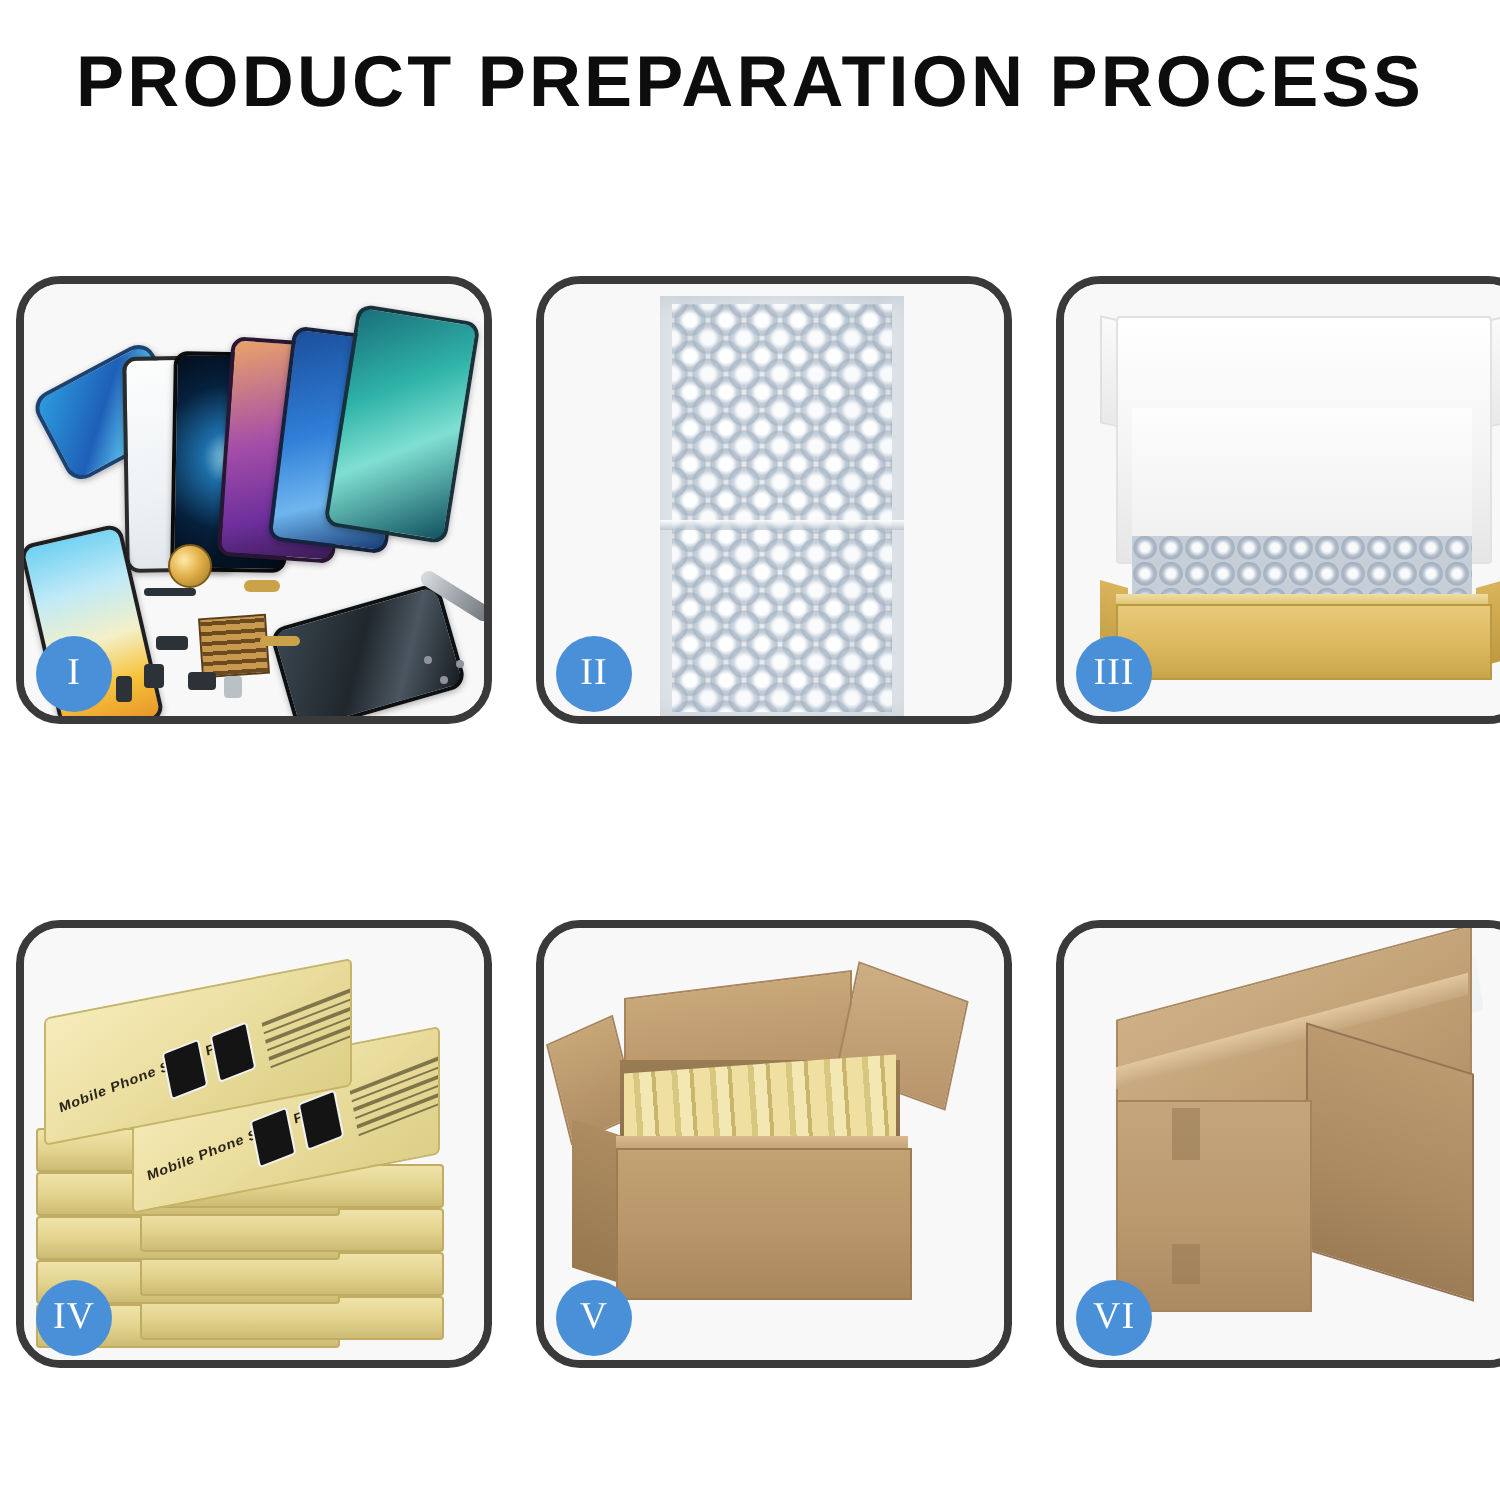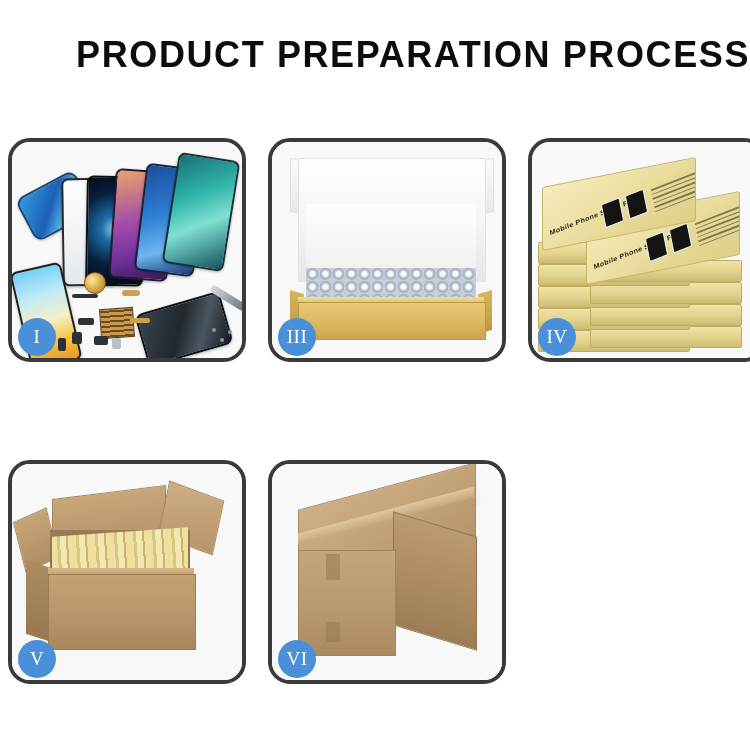--- a/index.html
+++ b/index.html
@@ -12,22 +12,22 @@
     width: 750px;
     height: 750px;
     overflow: hidden;
     font-family: "Liberation Sans", sans-serif;
     color: #111111;
     position: relative;
   }
 
   
   .header {
-    text-align: right;
-    padding-top: 36px;
+    text-align: center;
+    padding-top: 22px;
   }
   .page-title {
     font-size: 36px;
     font-weight: bold;
     letter-spacing: 1.6px;
     color: #0d0d0d;
     line-height: 1.05;
     white-space: nowrap;
   }
   .page-subtitle {
@@ -479,20 +479,32 @@
         <div class="prt" style="left:46px;  top:196px; width:8px;  height:13px;"></div>
         <div class="prt light" style="left:32px;  top:188px; width:12px; height:8px;"></div>
         <div class="prt screw" style="left:208px; top:196px;"></div>
         <div class="prt screw" style="left:216px; top:188px;"></div>
         <div class="prt screw" style="left:200px; top:186px;"></div>
       </div>
     </div>
     <div class="badge">I</div>
   </div>
 
+  <div class="panel">
+    <div class="panel-inner">
+      <div class="stage">
+        <div class="bubble-strip">
+          <div class="bubbles"></div>
+          <div class="bubbles offset"></div>
+        </div>
+        <div class="strip-seam"></div>
+      </div>
+    </div>
+    <div class="badge">II</div>
+  </div>
 
   <div class="panel">
     <div class="panel-inner">
       <div class="stage">
         <div class="box3-lid-flapL"></div>
         <div class="box3-lid-flapR"></div>
         <div class="box3-lid-back"></div>
         <div class="box3-foam"></div>
         <div class="box3-bubbles"></div>
         <div class="box3-sideL"></div>

